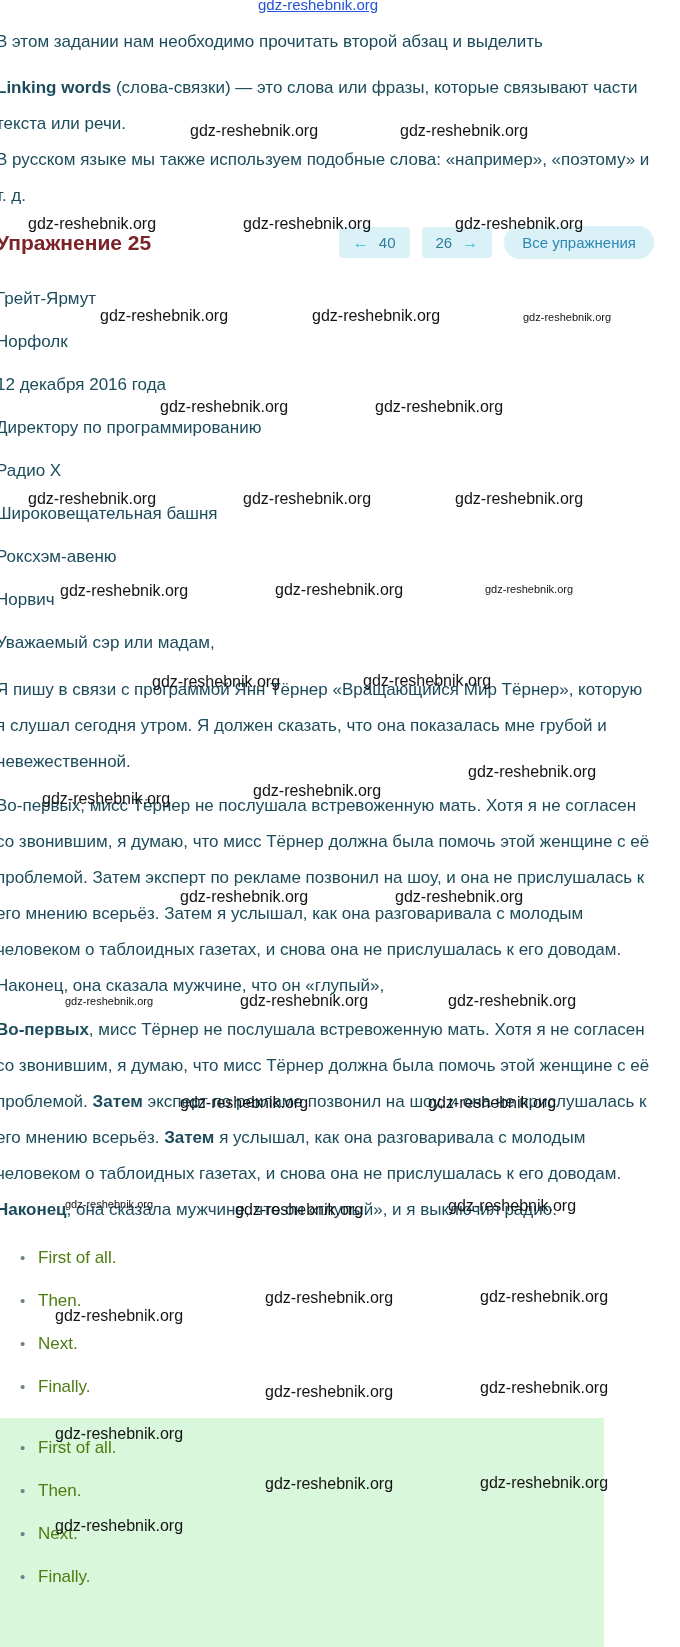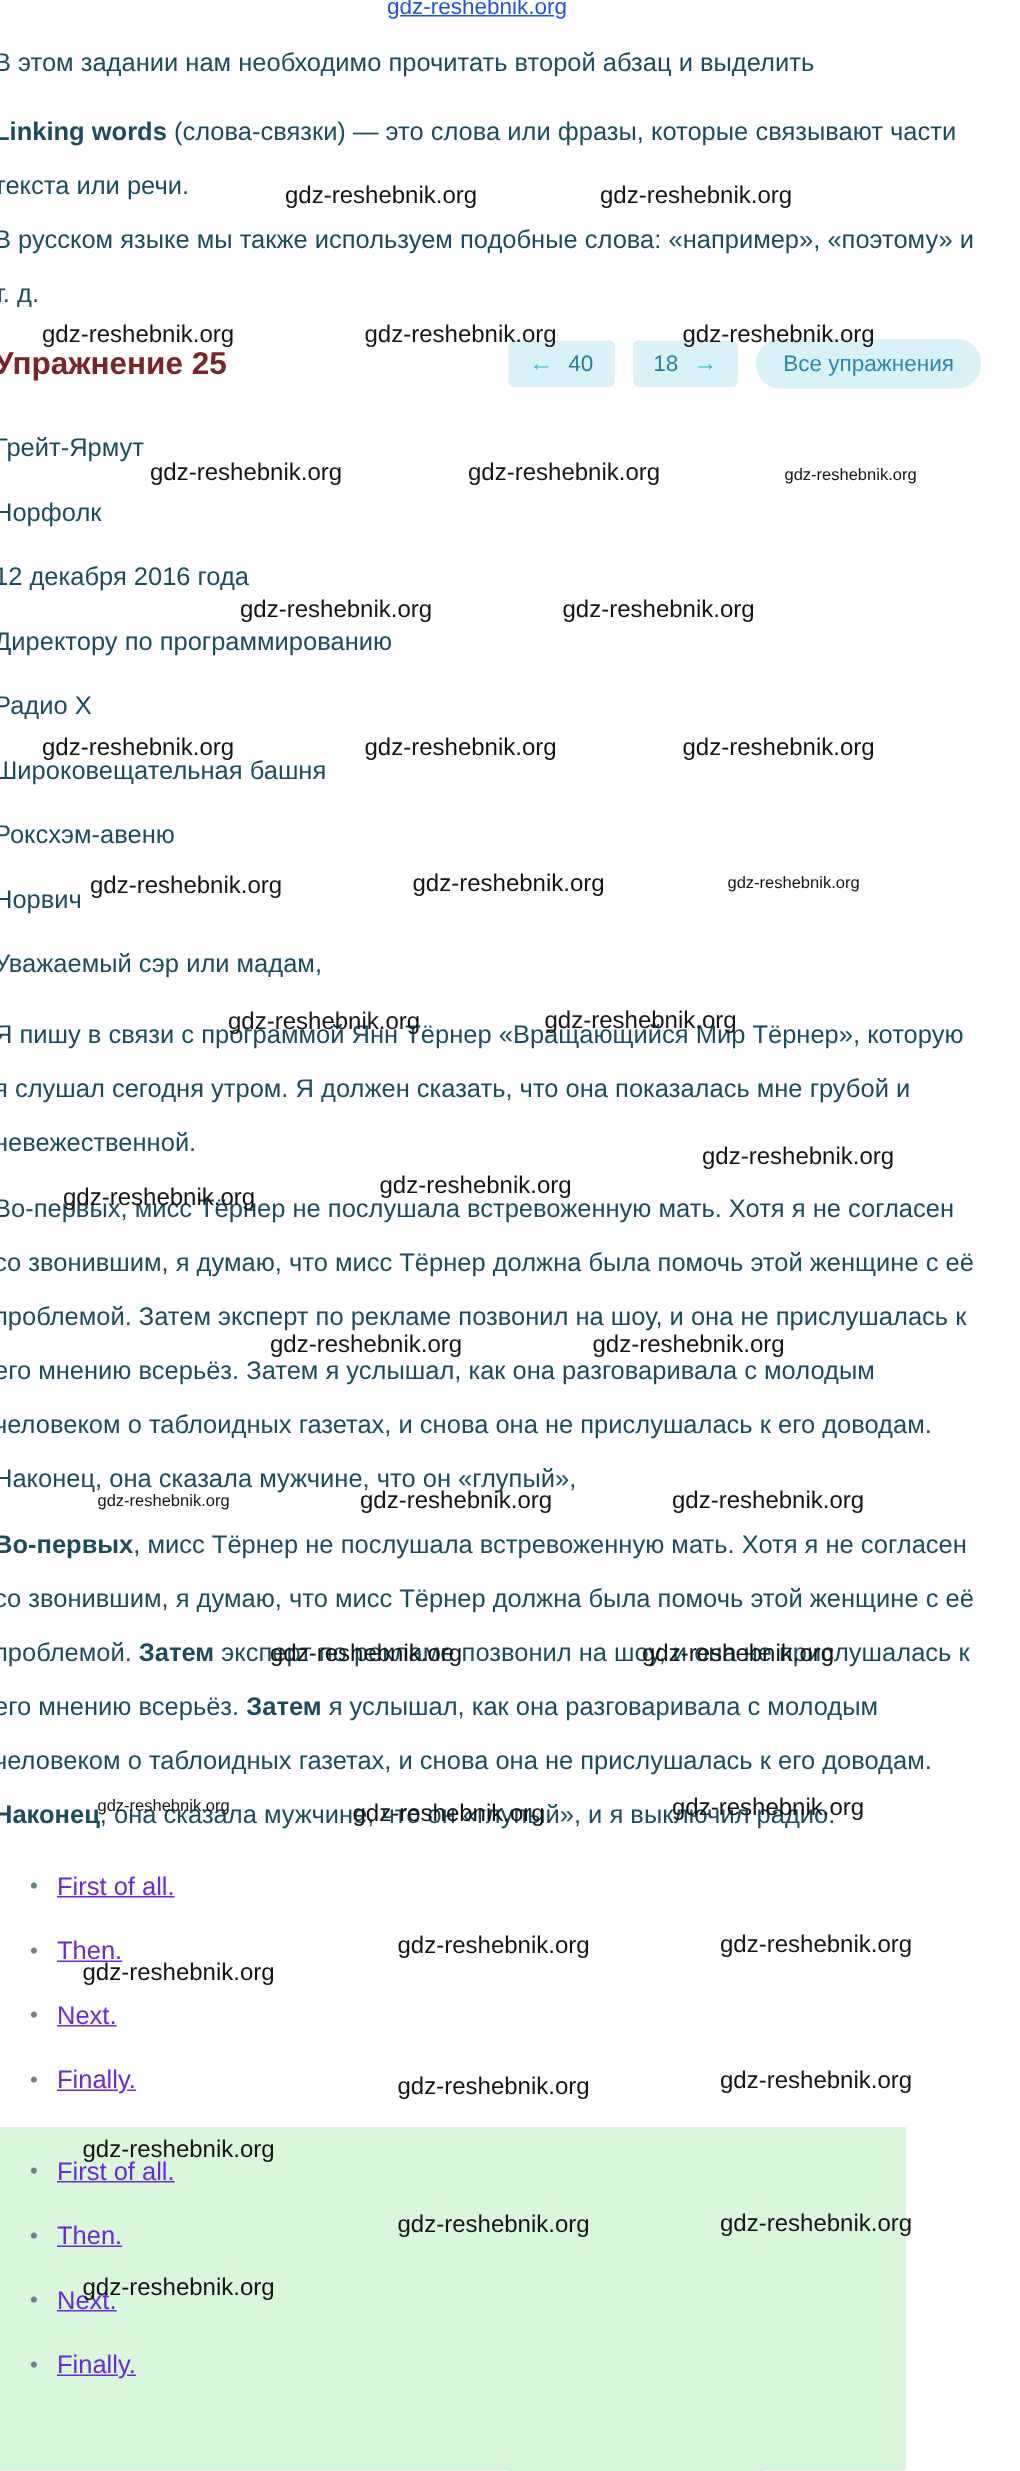--- a/index.html
+++ b/index.html
@@ -27,22 +27,21 @@
     white-space:nowrap;
   }
   .arrow { color:#3cb9cf; font-size:16px; line-height:1; }
   .all-btn { color:#2d87b0; padding:8px 18px;border-radius:16px; }
   .letter { margin-top:14px; }
   .addr-line { font-size:17px; line-height:43px; margin-left:-4px; color:#1c4c5c; }
   .letter-p { margin-top:8px; }
   .bullets { list-style:none; margin-top:8px; }
   .bullet-item {
     position:relative; padding-left:38px; font-size:17px; line-height:43px;
-    color:#6d28d9;
-    text-decoration:underline;
+    color:#4d7c0f;
   }
   .bullet-item::before {
     content:"\2022"; position:absolute; left:20px; top:0;
     color:#6d8289; font-size:15px;
   }
   .answer-box {
     background:#d9f7db; width:604px; margin-top:10px; padding:8px 0 60px 0;
   }
   .answer-box .bullets { margin-top:0; }
   .watermarks { position:absolute; left:0; top:0; width:100%; height:100%; pointer-events:none; }
@@ -64,21 +63,21 @@
     <p class="para">В русском языке мы также используем подобные слова: «например», «поэтому» и т. д.</p>
 
     <div class="exercise-header">
       <h1 class="exercise-title">Упражнение 25</h1>
       <div class="nav">
         <a class="nav-btn">
           <span class="arrow">←</span>
           <span>40</span>
         </a>
         <a class="nav-btn">
-          <span>18</span>
+          <span>26</span>
           <span class="arrow">→</span>
         </a>
         <a class="nav-btn all-btn">Все упражнения</a>
       </div>
     </div>
 
     <div class="letter">
       <div>
           <p class="addr-line">Грейт-Ярмут</p>
           <p class="addr-line">Норфолк</p>

